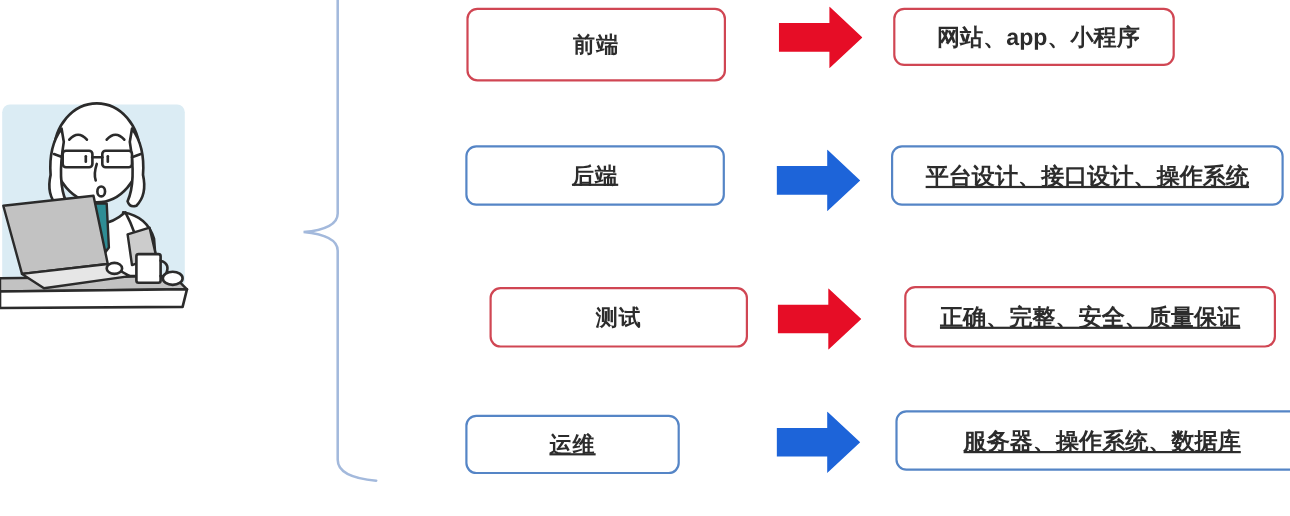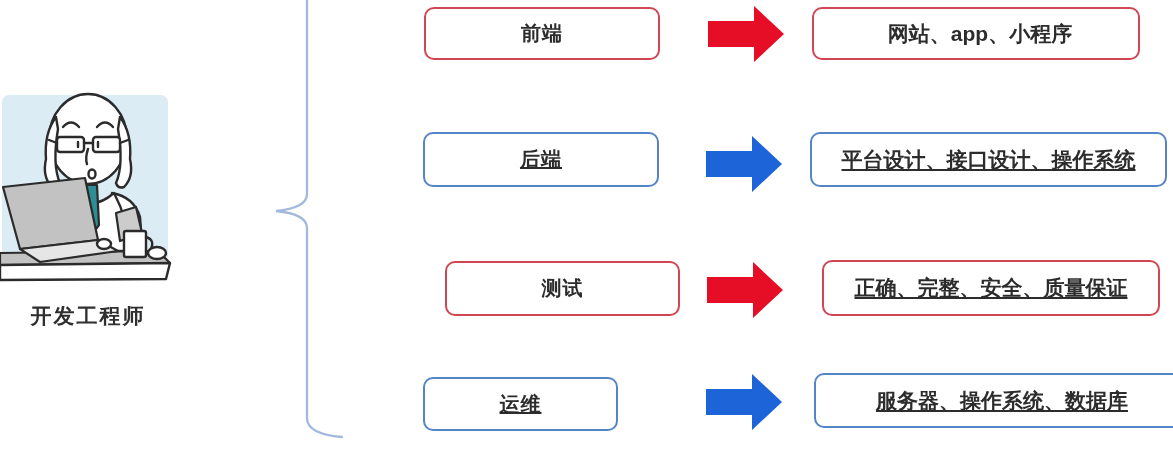--- a/index.html
+++ b/index.html
@@ -76,32 +76,31 @@
     <path d="M20,164 L98,155 L118,166 L40,177 Z" fill="#e6e6e6" stroke="#2b2b2b" stroke-width="2.2" stroke-linejoin="round"></path>
 
     <ellipse class="fw" cx="104" cy="159" rx="7" ry="5" stroke-width="2"></ellipse>
 
     <rect class="fw" x="124" y="146" width="22" height="26" rx="2"></rect>
     <path class="ln" d="M146,152 Q156,155 150,166 Q147,169 146,166"></path>
 
     <ellipse class="fw" cx="157" cy="168" rx="9" ry="6" stroke-width="2"></ellipse>
   </svg>
 
-  <div id="figure-caption">开发工程师</div>
 
   <svg id="brace-svg" viewBox="0 0 110 450" aria-hidden="true">
     <path class="brace-path" d="M47,-4 L47,194 Q47,208 16,211 Q47,214 47,228 L47,418 Q47,434 82,437"></path>
   </svg>
 
   <div class="row accent-red">
-    <div class="cat-box" style="left:424px;top:7px;width:236px;height:53px;">前端</div>
+    <div class="cat-box" style="left:424px;top:7px;width:236px;height:67px;">前端</div>
     <svg class="arrow" style="left:708px;top:6px;" viewBox="0 0 76 56" aria-hidden="true">
       <polygon class="arrow-shape" points="0,15 46,15 46,0 76,28 46,56 46,41 0,41"></polygon>
     </svg>
-    <div class="desc-box" style="left:812px;top:7px;width:328px;height:53px;padding-left:20px;">网站、app、小程序</div>
+    <div class="desc-box" style="left:812px;top:7px;width:256px;height:53px;padding-left:20px;">网站、app、小程序</div>
   </div>
 
   <div class="row accent-blue">
     <div class="cat-box" style="left:423px;top:132px;width:236px;height:55px;">后端</div>
     <svg class="arrow" style="left:706px;top:136px;" viewBox="0 0 76 56" aria-hidden="true">
       <polygon class="arrow-shape" points="0,15 46,15 46,0 76,28 46,56 46,41 0,41"></polygon>
     </svg>
     <div class="desc-box" style="left:810px;top:132px;width:357px;height:55px;">平台设计、接口设计、操作系统</div>
   </div>
 

